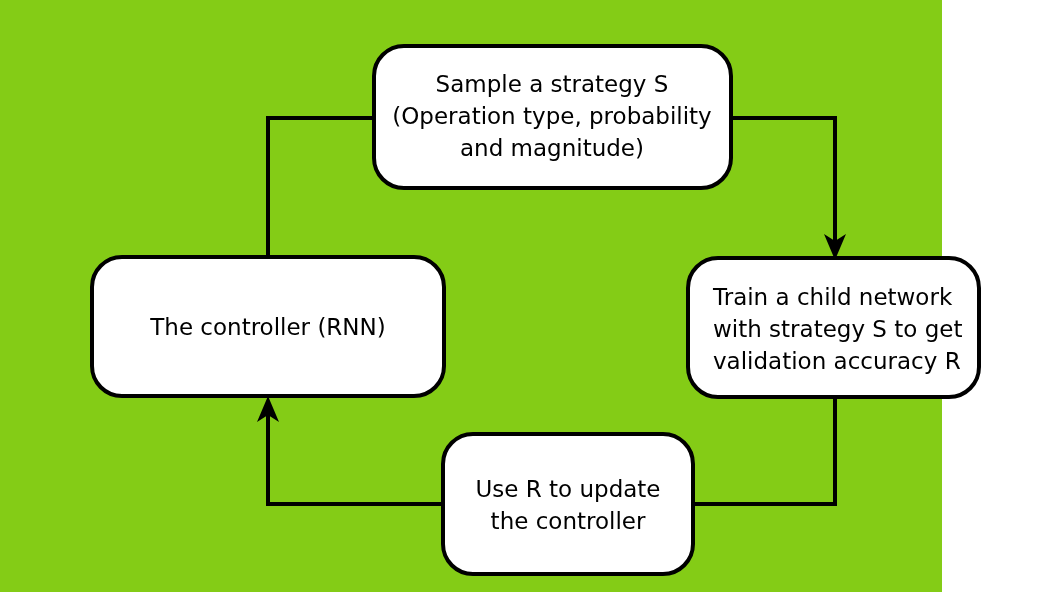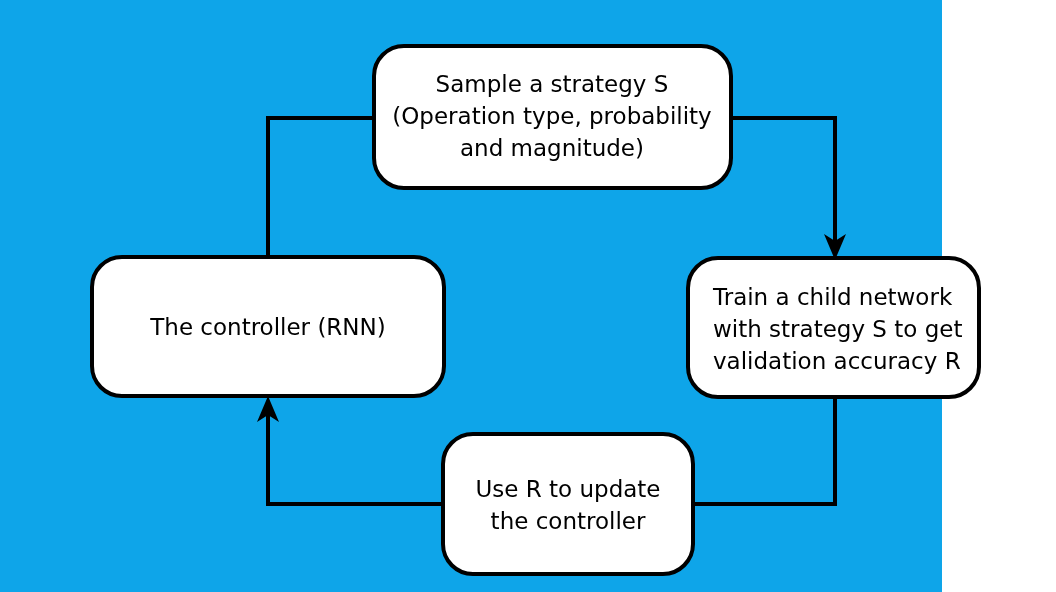--- a/index.html
+++ b/index.html
@@ -10,21 +10,21 @@
   body {
     width: 1056px;
     height: 592px;
     overflow: hidden;
     font-family: "DejaVu Sans", sans-serif;
   }
   #diagram-root {
     position: relative;
     width: 942px;
     height: 592px;
-    background: #0ea5e9;
+    background: #84cc16;
   }
   svg.flow {
     position: absolute;
     top: 0;
     left: 0;
     width: 1056px;
     height: 592px;
   }
   .node-box {
     fill: #ffffff;

